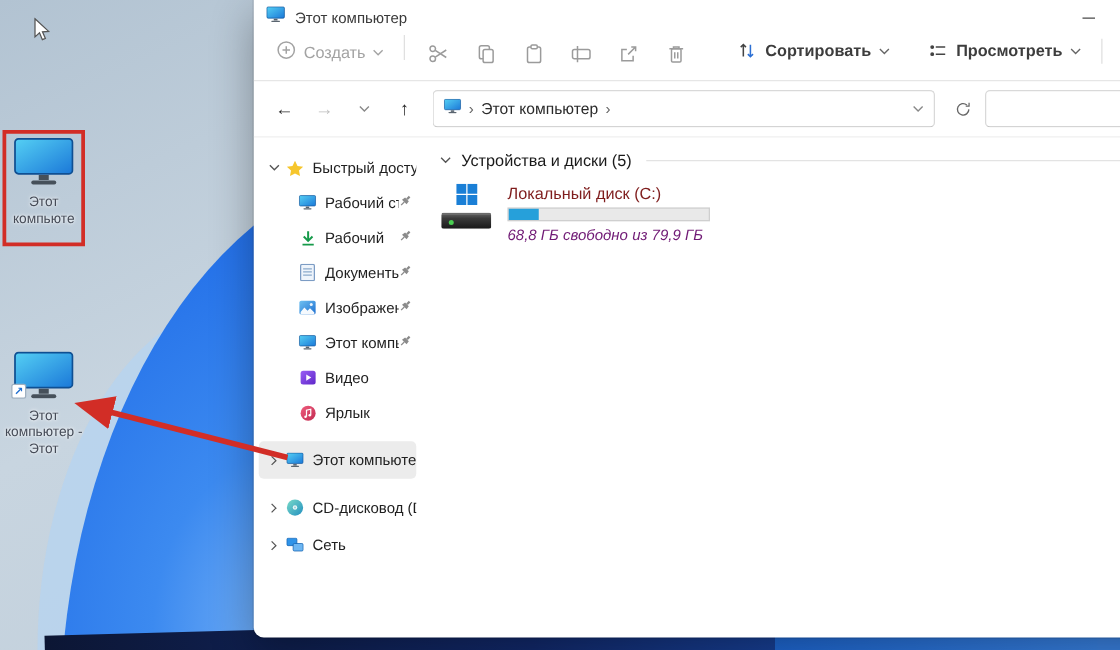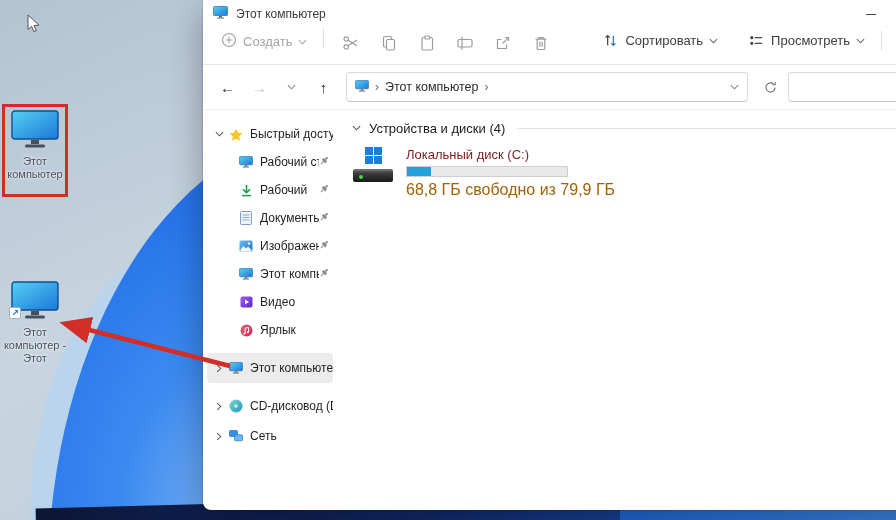--- a/index.html
+++ b/index.html
@@ -48,21 +48,21 @@
   .wc-max { width:9px; height:9px; border:1px solid #4a4a4a; border-radius:2px; display:inline-block; }
   .wc-close { font-size:12px; }
 
   .toolbar { height:37px; display:flex; align-items:flex-start; padding:0 40px 0 10px;
              border-bottom:1px solid #e6e6e6; }
   .tb-btn { display:flex; align-items:center; gap:6px; padding:4px 8px; border-radius:4px; }
   .tb-new { color:#a3a3a3; font-size:13px; }
   .tb-sep { width:1px; height:20px; background:#e0e0e0; margin:0 8px; }
   .tb-ico { width:38px; height:30px; display:flex; align-items:center; justify-content:center; }
   .tb-right { margin-left:auto; display:flex; align-items:center; }
-  .tb-lbl { color:#3d3d3d; font-size:13px; }
+  .tb-lbl { color:#3d3d3d; font-size:13px;font-weight:bold; }
   .tb-more { font-size:15px; color:#3d3d3d; padding:2px 10px; letter-spacing:1px; }
   .spacer { flex:1; }
 
   .navbar { height:45px; display:flex; align-items:center; padding:0 10px; gap:3px;
             border-bottom:1px solid #f0f0f0; }
   .nav-btn { width:29px; height:29px; display:flex; align-items:center; justify-content:center;
              font-size:15px; border-radius:4px; }
   .nav-back { color:#2b2b2b; } .nav-fwd { color:#c0c0c0; } .nav-up { color:#2b2b2b; }
   .addr { flex:1; height:30px; margin:0 5px; border:1px solid #d9d9d9; border-bottom-color:#c6c6c6;
           border-radius:4px; display:flex; align-items:center; padding:0 8px; gap:6px; background:#fff; }
@@ -94,21 +94,21 @@
   .drive-tile { display:flex; margin-top:9px; align-items:flex-start; width:330px; }
   .drive-icon { width:42px; text-align:center; flex:none; }
   .hdd { width:40px; height:13px; margin:1px auto 0; border-radius:2px; position:relative;
          background:linear-gradient(#555 0%,#3a3a3a 25%,#191919 100%); border-top:2px solid #6b6b6b; }
   .hdd::after { content:""; position:absolute; left:6px; top:4px; width:4px; height:4px;
                 border-radius:50%; background:#4ad052; }
   .drive-meta { margin-left:12px; }
   .drive-name { font-size:13px; color:#7f1d1d; }
   .drive-bar { width:162px; height:11px; border:1px solid #cfcfcf; background:#e9e9e9; margin:4px 0 4px; }
   .drive-fill { height:100%; background:#26a0da; }
-  .drive-free { font-size:16px; color:#a16207; }
+  .drive-free { font-size:12px; color:#701a75;font-style:italic; }
 
   .statusbar { height:23px; border-top:1px solid #e9e9e9; display:flex; align-items:center; padding:0 12px; }
   .status-txt { font-size:11.5px; color:#5f5f5f; }
   .view-btns { margin-left:auto; display:flex; gap:10px; align-items:center; }
 </style>
 </head>
 <body>
 
 <svg width="0" height="0" style="position:absolute">
   <defs>
@@ -151,21 +151,21 @@
   <div class="desk-icon" style="left:2px; top:110px;">
     <span class="mon">
       <svg width="48" height="38" viewBox="0 0 24 19">
           <rect x="0.5" y="0.5" width="23" height="14" rx="1.4" fill="url(#gradMon)" stroke="#0f4f92" stroke-width="0.7"></rect>
           <rect x="10" y="15" width="4" height="2" fill="#46505a"></rect>
           <rect x="7" y="17.2" width="10" height="1.6" rx="0.8" fill="#46505a"></rect>
         </svg>
     </span>
     <div class="desk-label">
       <div>Этот</div>
-      <div>компьютер</div>
+      <div>компьюте</div>
     </div>
   </div>
 
   <div class="desk-icon" style="left:2px; top:281px;">
     <span class="mon">
       <svg width="48" height="38" viewBox="0 0 24 19">
           <rect x="0.5" y="0.5" width="23" height="14" rx="1.4" fill="url(#gradMon)" stroke="#0f4f92" stroke-width="0.7"></rect>
           <rect x="10" y="15" width="4" height="2" fill="#46505a"></rect>
           <rect x="7" y="17.2" width="10" height="1.6" rx="0.8" fill="#46505a"></rect>
         </svg>
@@ -487,21 +487,21 @@
             </span>
           <span class="slbl">Сеть</span>
         </div>
       </div>
 
       <div class="main">
         <div class="group-hdr">
           <svg width="9" height="6" viewBox="0 0 10 6">
               <path d="M1 1l4 4 4-4" fill="none" stroke="#555" stroke-width="1.2"></path>
             </svg>
-          <span class="glbl">Устройства и диски (4)</span>
+          <span class="glbl">Устройства и диски (5)</span>
           <span class="group-line"></span>
         </div>
         <div class="drive-tile">
           <div class="drive-icon">
             <svg width="17" height="17" viewBox="0 0 17 17">
                 <rect width="8" height="8" fill="#1a7fd6"></rect>
                 <rect x="9" width="8" height="8" fill="#1a7fd6"></rect>
                 <rect y="9" width="8" height="8" fill="#1a7fd6"></rect>
                 <rect x="9" y="9" width="8" height="8" fill="#1a7fd6"></rect>
               </svg>

